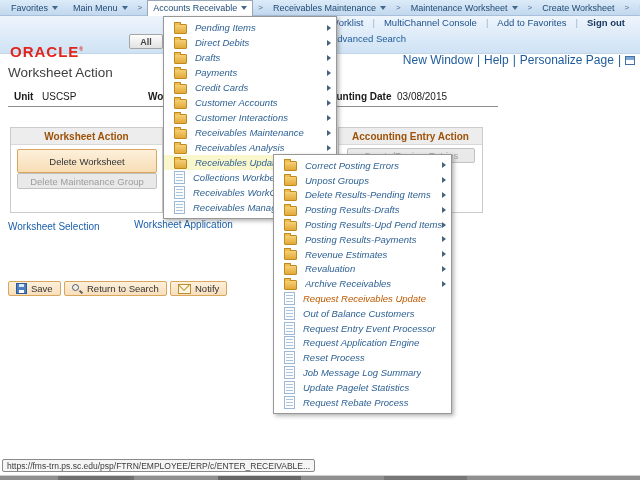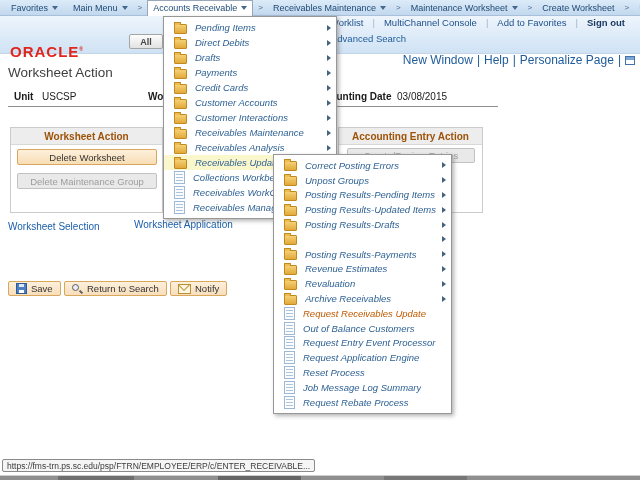--- a/index.html
+++ b/index.html
@@ -40,21 +40,21 @@
 
   .gbox{position:absolute;background:#fff;border:1px solid #cbcbcb;box-sizing:border-box;}
   .ghead{height:16px;background:#ededed;border-bottom:1px solid #d8d8d8;display:flex;align-items:center;justify-content:center;
     font-size:10px;font-weight:bold;color:#9e5208;}
   .gb-left{left:10px;top:127px;width:153px;height:86px;}
   .gb-right{left:338px;top:127px;width:145px;height:86px;}
 
   .pbtn{position:absolute;box-sizing:border-box;display:flex;align-items:center;justify-content:center;font-size:9.5px;border-radius:2px;}
   .pbtn.en{background:linear-gradient(#fdf0dc,#f7ddb4);border:1px solid #d8a75c;color:#333;cursor:pointer;}
   .pbtn.dis{background:#e9e9e9;border:1px solid #c2c2c2;color:#9d9d9d;}
-  .b-delws{left:6px;top:21px;width:140px;height:16px;}
+  .b-delws{left:6px;top:21px;width:140px;height:24px;}
   .b-delmg{left:6px;top:45px;width:140px;height:16px;}
   .b-crev{left:8px;top:20px;width:128px;height:15px;}
 
   .plink{position:absolute;font-size:10px;color:#1b5faa;white-space:nowrap;cursor:pointer;}
 
   
   .tbtn{position:absolute;height:15px;box-sizing:border-box;display:inline-flex;align-items:center;gap:4px;padding:0 7px;
     background:linear-gradient(#fdf0dc,#f8debb);border:1px solid #d8a75c;border-radius:2px;font-size:9.5px;color:#333;cursor:pointer;}
   .flop{width:9px;height:9px;background:#4f7fc0;border:1px solid #2d5a96;position:relative;flex:0 0 auto;}
   .flop::before{content:"";position:absolute;left:2px;top:0;width:5px;height:3px;background:#dce8f5;}
@@ -263,35 +263,31 @@
         <span class="ml">Correct Posting Errors</span>
         <span class="arr"></span>
       </div>
     <div class="mi">
         <span class="ic folder"></span>
         <span class="ml">Unpost Groups</span>
         <span class="arr"></span>
       </div>
     <div class="mi">
         <span class="ic folder"></span>
-        <span class="ml">Posting Results-Pending Items</span>
-        <span class="arr"></span>
-      </div>
-    <div class="mi">
-        <span class="ic folder"></span>
-        <span class="ml">Posting Results-Updated Items</span>
+        <span class="ml">Delete Results-Pending Items</span>
         <span class="arr"></span>
       </div>
     <div class="mi">
         <span class="ic folder"></span>
         <span class="ml">Posting Results-Drafts</span>
         <span class="arr"></span>
       </div>
     <div class="mi">
         <span class="ic folder"></span>
+        <span class="ml">Posting Results-Upd Pend Items</span>
         <span class="arr"></span>
       </div>
     <div class="mi">
         <span class="ic folder"></span>
         <span class="ml">Posting Results-Payments</span>
         <span class="arr"></span>
       </div>
     <div class="mi">
         <span class="ic folder"></span>
         <span class="ml">Revenue Estimates</span>
@@ -323,20 +319,24 @@
         <span class="ic page"></span>
         <span class="ml">Request Application Engine</span>
       </div>
     <div class="mi">
         <span class="ic page"></span>
         <span class="ml">Reset Process</span>
       </div>
     <div class="mi">
         <span class="ic page"></span>
         <span class="ml">Job Message Log Summary</span>
+      </div>
+    <div class="mi">
+        <span class="ic page"></span>
+        <span class="ml">Update Pagelet Statistics</span>
       </div>
     <div class="mi">
         <span class="ic page"></span>
         <span class="ml">Request Rebate Process</span>
       </div>
   </div>
 
   <div class="statusbox">https://fms-trn.ps.sc.edu/psp/FTRN/EMPLOYEE/ERP/c/ENTER_RECEIVABLE...</div>
   <div class="taskstrip"></div>
 

